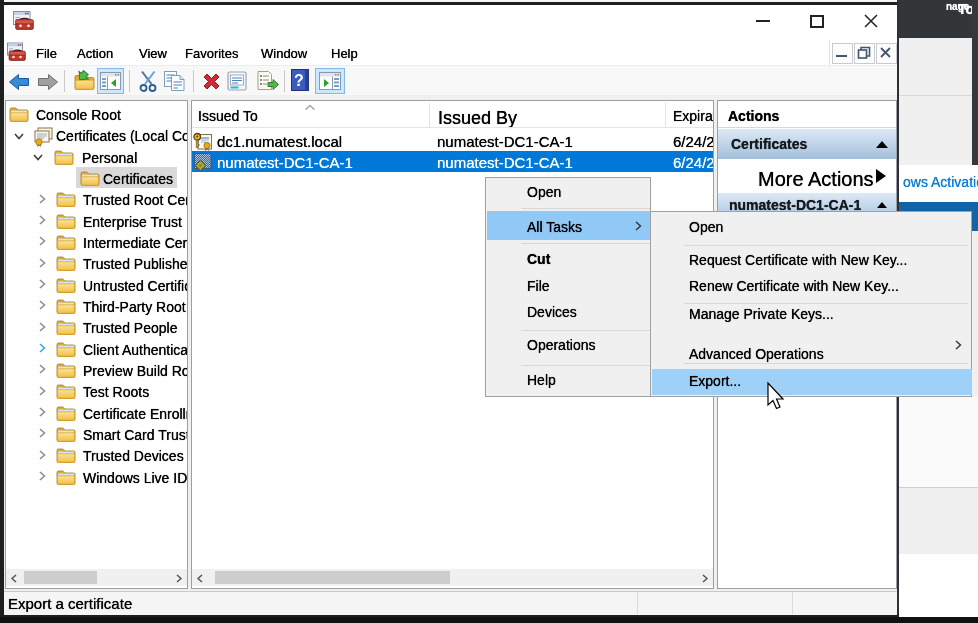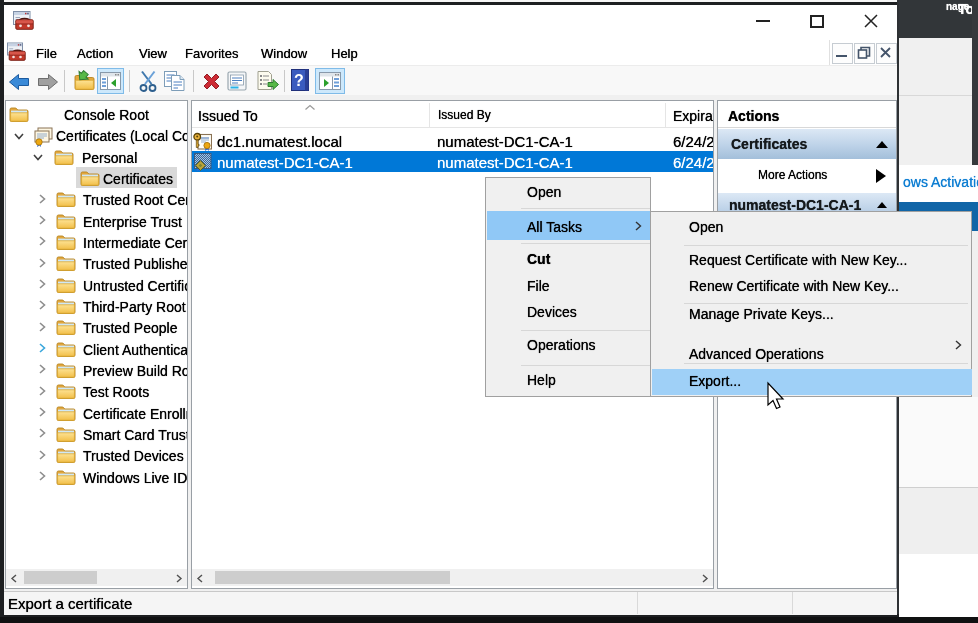--- a/index.html
+++ b/index.html
@@ -341,21 +341,21 @@
 
     <div class="abs" style="left:0;top:468px;width:181px;height:17px;background:#f0f0f0;"></div>
     <svg class="abs" style="left:4px;top:473px" width="8" height="9">
         <path d="M6 1 L2 4.5 L6 8" fill="none" stroke="#505050" stroke-width="1.4"></path>
       </svg>
     <svg class="abs" style="left:169px;top:473px" width="8" height="9">
         <path d="M2 1 L6 4.5 L2 8" fill="none" stroke="#505050" stroke-width="1.4"></path>
       </svg>
     <div class="abs" style="left:18px;top:470px;width:73px;height:13px;background:#cdcdcd;"></div>
 
-    <div class="abs txt" style="left:30px;top:6px;margin-left:28px;">Console Root</div>
+    <div class="abs txt" style="left:30px;top:6px;">Console Root</div>
     <div class="abs txt" style="left:50px;top:27px;">Certificates (Local Computer)</div>
     <div class="abs txt" style="left:76px;top:49px;">Personal</div>
     <div class="abs txt" style="left:97px;top:70px;">Certificates</div>
     <div class="abs txt" style="left:77px;top:91px;">Trusted Root Certification Authorities</div>
     <div class="abs txt" style="left:77px;top:113px;">Enterprise Trust</div>
     <div class="abs txt" style="left:77px;top:134px;">Intermediate Certification Authorities</div>
     <div class="abs txt" style="left:77px;top:155px;">Trusted Publishers</div>
     <div class="abs txt" style="left:77px;top:177px;">Untrusted Certificates</div>
     <div class="abs txt" style="left:77px;top:198px;">Third-Party Root Certification Authoriti</div>
     <div class="abs txt" style="left:77px;top:219px;">Trusted People</div>
@@ -364,21 +364,21 @@
     <div class="abs txt" style="left:77px;top:283px;">Test Roots</div>
     <div class="abs txt" style="left:77px;top:305px;">Certificate Enrollment Requests</div>
     <div class="abs txt" style="left:77px;top:326px;">Smart Card Trusted Roots</div>
     <div class="abs txt" style="left:77px;top:347px;">Trusted Devices</div>
     <div class="abs txt" style="left:77px;top:369px;">Windows Live ID Token Issuer</div>
   </div>
 
   <div class="abs" style="left:191px;top:100px;width:523px;height:489px;background:#fff;border:1px solid #999fa5;box-sizing:border-box;overflow:hidden;" id="listpane">
 
     <div class="abs txt" style="left:6px;top:7px;font-size:14px;">Issued To</div>
-    <div class="abs txt" style="left:246px;top:7px;font-size:12px;">Issued By</div>
+    <div class="abs txt" style="left:246px;top:7px;font-size:18px;">Issued By</div>
     <div class="abs txt" style="left:481px;top:7px;font-size:14px;">Expiration</div>
     <svg class="abs" style="left:112px;top:3px" width="12" height="7">
         <path d="M1.5 5.5 L6 1.5 L10.5 5.5" fill="none" stroke="#9a9a9a" stroke-width="1.2"></path>
       </svg>
     <div class="abs" style="left:237px;top:2px;width:1px;height:24px;background:#e5e5e5;"></div>
     <div class="abs" style="left:473px;top:2px;width:1px;height:24px;background:#e5e5e5;"></div>
     <div class="abs" style="left:0;top:26px;width:521px;height:1px;background:#e5e5e5;"></div>
 
     <svg class="abs" style="left:1px;top:31px" width="19" height="19">
         <use href="#certkey"></use>
@@ -406,21 +406,21 @@
   </div>
 
   <div class="abs" style="left:717px;top:100px;width:180px;height:489px;background:#fff;border:1px solid #999fa5;box-sizing:border-box;overflow:hidden;" id="actionspane">
     <div class="abs txt" style="left:10px;top:7px;font-size:14px;font-weight:bold;">Actions</div>
     <div class="abs" style="left:0;top:26px;width:178px;height:1px;background:#d8d8d8;"></div>
 
     <div class="abs" style="left:0;top:28px;width:178px;height:30px;background:linear-gradient(#dce8f5,#bdd2e8 55%,#a3bfda);"></div>
     <div class="abs txt" style="left:13px;top:35px;font-size:14px;font-weight:bold;color:#15191c;">Certificates</div>
     <div class="abs" style="left:158px;top:40px;width:0;height:0;border-left:6px solid transparent;border-right:6px solid transparent;border-bottom:7px solid #000;"></div>
 
-    <div class="abs txt" style="left:40px;top:67px;font-size:12px;">More Actions</div>
+    <div class="abs txt" style="left:40px;top:67px;font-size:20px;">More Actions</div>
     <div class="abs" style="left:158px;top:68px;width:0;height:0;border-top:7px solid transparent;border-bottom:7px solid transparent;border-left:10px solid #000;"></div>
 
     <div class="abs" style="left:0;top:92px;width:178px;height:30px;background:linear-gradient(#dce8f5,#bdd2e8 55%,#a3bfda);"></div>
     <div class="abs txt" style="left:11px;top:96px;font-size:14px;font-weight:bold;color:#15191c;">numatest-DC1-CA-1</div>
     <div class="abs" style="left:159px;top:101px;width:0;height:0;border-left:5px solid transparent;border-right:5px solid transparent;border-bottom:6px solid #000;"></div>
   </div>
 
   <div class="abs" style="left:4px;top:591px;width:893px;height:23px;background:#f5f5f5;border-top:1px solid #c8c8c8;"></div>
   <div class="abs txt" style="left:8px;top:595px;font-size:15px;color:#000;">Export a certificate</div>
   <div class="abs" style="left:637px;top:592px;width:1px;height:22px;background:#d9d9d9;"></div>

